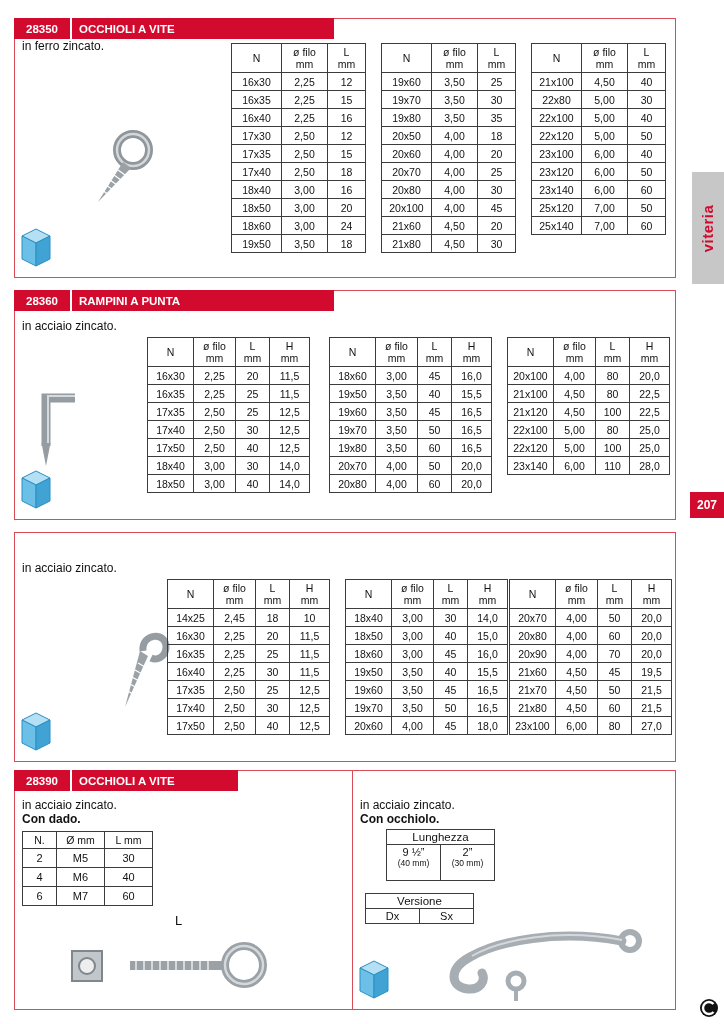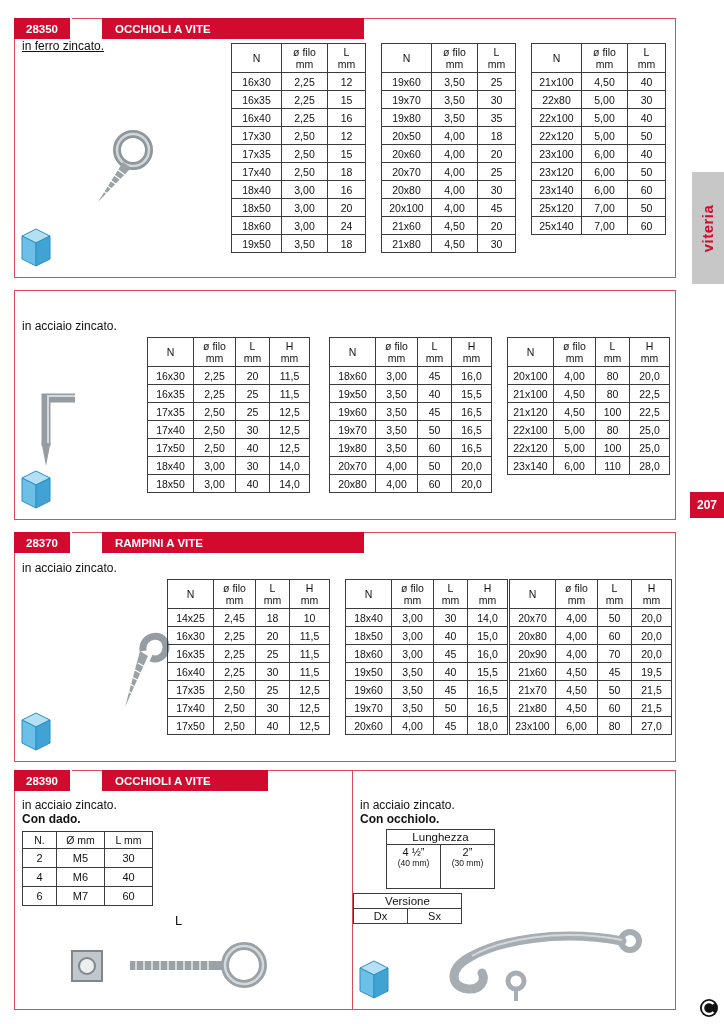--- a/index.html
+++ b/index.html
@@ -1,65 +1,65 @@
 <!DOCTYPE html>
 <html><head>
 <meta charset="utf-8">
 <style>
   :root{ --red:#d20a2e; --line:#3c3c3c; --ink:#111; }
   *{box-sizing:border-box;margin:0;padding:0;}
   body{background:#fff;}
   .page{position:relative;width:724px;height:1024px;background:#fff;overflow:hidden;
         font-family:"Liberation Sans",sans-serif;color:var(--ink);}
   .sec{position:absolute;border:1px solid #d84b57;background:#fff;}
-  .banner{position:absolute;top:-1px;left:-1px;height:21px;display:flex;z-index:2;gap:30px;}
+  .banner{position:absolute;top:-1px;left:-1px;height:21px;display:flex;z-index:2;}
   .code{width:58px;background:var(--red);color:#fff;font-size:11.5px;font-weight:bold;
         display:flex;align-items:center;justify-content:center;border-right:2px solid #fff;}
   .titlebar{background:var(--red);color:#fff;font-size:11.5px;font-weight:bold;
-        display:flex;align-items:center;padding:0 13px;}
+        display:flex;align-items:center;padding:0 7px;}
   .sub{position:absolute;left:7px;font-size:12px;line-height:14px;}
   .b{font-weight:bold;}
   .t{position:absolute;border-collapse:collapse;table-layout:fixed;font-size:10.5px;}
   .t th,.t td{border:1px solid var(--line);padding:0 1px;text-align:center;
         vertical-align:middle;font-weight:normal;}
   .t th{white-space:pre-line;line-height:12px;height:29px;}
   .t td{height:18px;}
   .c3 th:nth-child(1){width:50px}.c3 th:nth-child(2){width:46px}.c3 th:nth-child(3){width:38px}
   .c4 th:nth-child(1){width:46px}.c4 th:nth-child(2){width:42px}
   .c4 th:nth-child(3){width:34px}.c4 th:nth-child(4){width:40px}
   .t390 th{height:17px;white-space:normal;}
   .t390 th:nth-child(1){width:34px}.t390 th:nth-child(2){width:48px}.t390 th:nth-child(3){width:48px}
   .t390 td{height:19px;font-size:11px;}
   .mini{position:absolute;border-collapse:collapse;font-size:11px;text-align:center;}
   .mini th,.mini td{border:1px solid var(--line);padding:1px 4px;font-weight:normal;}
   .mini th{font-size:11.5px;}
   .mini td{width:54px;vertical-align:top;}
   .in{display:block;font-size:11px;line-height:12px;}
-  .mmm{display:block;font-size:8.5px;line-height:10px;padding-bottom:19px;}
+  .mmm{display:block;font-size:8.5px;line-height:10px;padding-bottom:11px;}
   .art,.pkg{position:absolute;}
   .dimlabel{position:absolute;font-size:13px;}
   .sidetab{position:absolute;left:692px;top:172px;width:32px;height:112px;background:#c7c7c7;
         display:flex;align-items:center;justify-content:center;overflow:visible;}
   .sidetab span{transform:rotate(-90deg);color:var(--red);font-weight:bold;font-size:15px;
         letter-spacing:.5px;white-space:nowrap;}
   .pagenum{position:absolute;left:690px;top:492px;width:34px;height:26px;background:var(--red);
         color:#fff;font-weight:bold;font-size:12px;display:flex;align-items:center;justify-content:center;}
   .logo{position:absolute;left:699px;top:998px;}
 </style>
 </head>
 <body>
 
 <div class="page">
 
   <div class="sec" style="left:14px;top:18px;width:662px;height:260px;">
     <div class="banner">
       <div class="code">28350</div>
       <div class="titlebar" style="width:262px;">OCCHIOLI A VITE</div>
     </div>
-    <div class="sub" style="top:20px;text-decoration:underline;">in ferro zincato.</div>
+    <div class="sub" style="top:20px;">in ferro zincato.</div>
 
     <div class="art" style="left:70px;top:105px;">
       <svg width="75" height="85" viewBox="0 0 75 85">
         <circle cx="48" cy="26" r="16" fill="none" stroke="#8f969c" stroke-width="8"></circle>
         <circle cx="48" cy="26" r="16" fill="none" stroke="#d4d8db" stroke-width="2.5"></circle>
         <polygon points="38,38 46,44 13,78" fill="#9aa1a7"></polygon>
         <g stroke="#fff" stroke-width="1.3">
           <line x1="33" y1="46" x2="40" y2="51"></line>
             <line x1="29" y1="51" x2="36" y2="56"></line>
           <line x1="25" y1="56" x2="32" y2="61"></line>
@@ -256,20 +256,24 @@
           <tr>
             <td>25x140</td>
             <td>7,00</td>
             <td>60</td>
           </tr>
         </tbody>
     </table>
   </div>
 
   <div class="sec" style="left:14px;top:290px;width:662px;height:230px;">
+    <div class="banner">
+      <div class="code">28360</div>
+      <div class="titlebar" style="width:262px;">RAMPINI A PUNTA</div>
+    </div>
     <div class="sub" style="top:28px;">in acciaio zincato.</div>
 
     <div class="art" style="left:14px;top:95px;">
       <svg width="60" height="85" viewBox="0 0 60 85">
         <path d="M46 12 H17 V60" fill="none" stroke="#959ca2" stroke-width="9"></path>
         <path d="M46 10 H19 V58" fill="none" stroke="#d7dadd" stroke-width="2"></path>
         <polygon points="12.5,57 21.5,57 17,80" fill="#959ca2"></polygon>
       </svg>
     </div>
     <div class="pkg" style="left:4px;top:175px;">
@@ -441,24 +445,20 @@
             <td>23x140</td>
             <td>6,00</td>
             <td>110</td>
             <td>28,0</td>
           </tr>
         </tbody>
     </table>
   </div>
 
   <div class="sec" style="left:14px;top:532px;width:662px;height:230px;">
-    <div class="banner">
-      <div class="code">28370</div>
-      <div class="titlebar" style="width:262px;">RAMPINI A VITE</div>
-    </div>
     <div class="sub" style="top:28px;">in acciaio zincato.</div>
 
     <div class="art" style="left:98px;top:88px;">
       <svg width="60" height="95" viewBox="0 0 60 95">
         <path d="M30 30 C28 12 54 10 53 27 C52 36 44 40 38 37" fill="none" stroke="#959ca2" stroke-width="7"></path>
         <polygon points="27,30 35,35 12,86" fill="#9aa1a7"></polygon>
         <g stroke="#fff" stroke-width="1.3">
           <line x1="25" y1="42" x2="32" y2="46"></line>
             <line x1="22" y1="49" x2="29" y2="53"></line>
           <line x1="19" y1="56" x2="26" y2="60"></line>
@@ -711,32 +711,32 @@
     <div class="sub" style="top:27px;">in acciaio zincato.</div>
     <div class="sub b" style="top:41px;">Con occhiolo.</div>
 
     <table class="mini" style="left:16px;top:58px;margin-left:17px;">
       <tbody>
           <tr>
             <th colspan="2">Lunghezza</th>
           </tr>
       <tr>
         <td>
-          <span class="in">4 ½”</span>
+          <span class="in">9 ½”</span>
           <span class="mmm">(40 mm)</span>
         </td>
         <td>
           <span class="in">2”</span>
           <span class="mmm">(30 mm)</span>
         </td>
       </tr>
     </tbody>
       </table>
 
-    <table class="mini" style="left:0;top:122px;">
+    <table class="mini" style="left:12px;top:122px;">
       <tbody>
           <tr>
             <th colspan="2">Versione</th>
           </tr>
       <tr>
         <td>Dx</td>
         <td>Sx</td>
       </tr>
     </tbody>
       </table>

